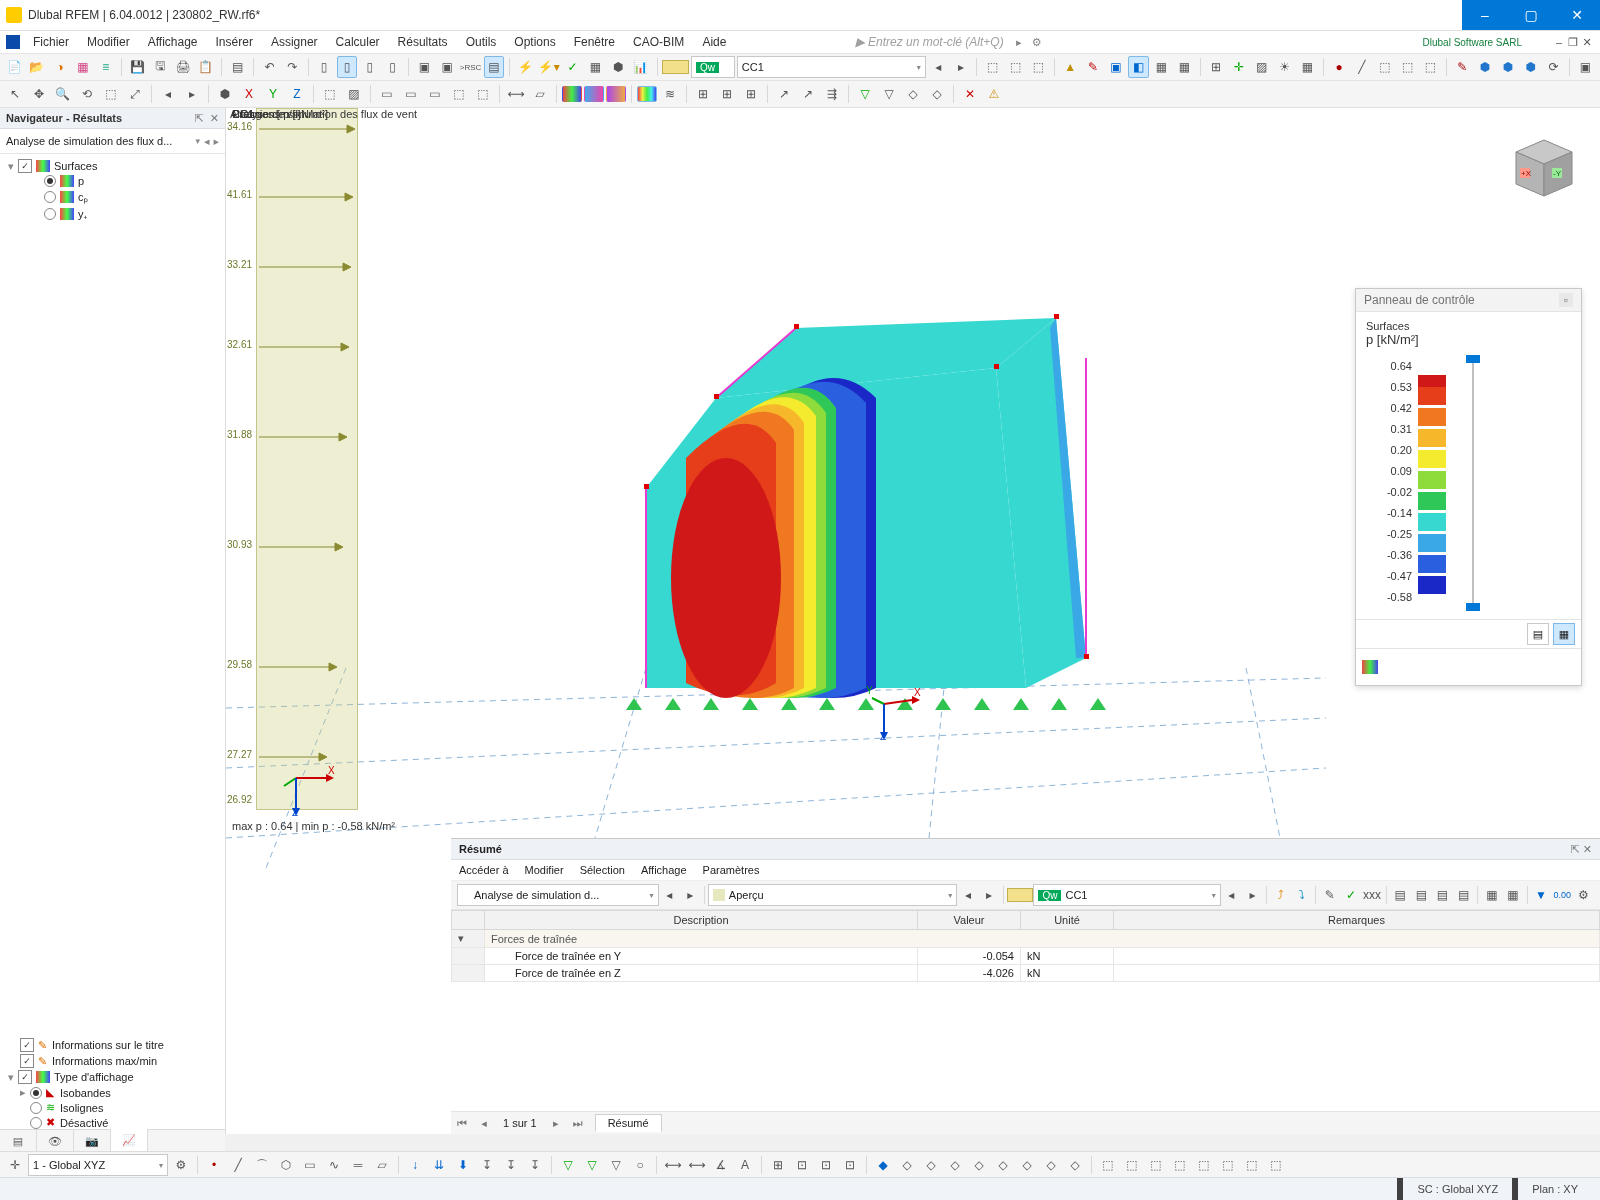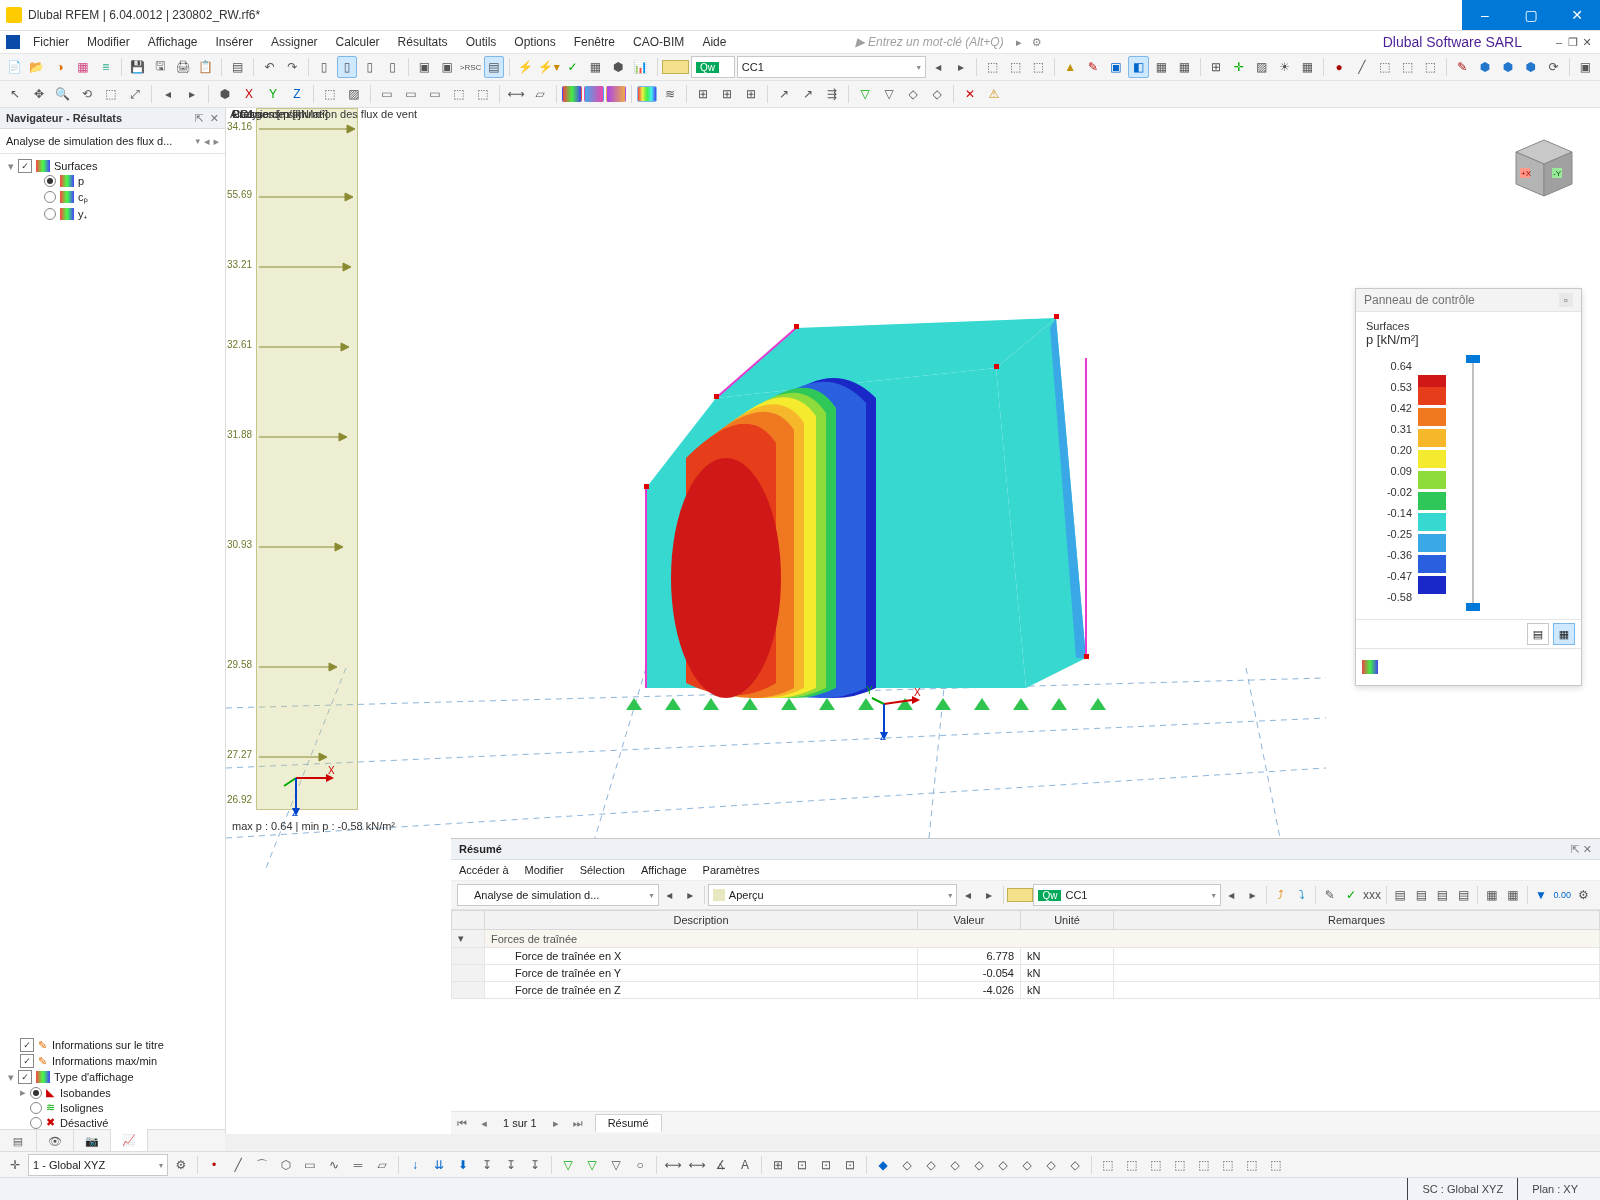--- a/index.html
+++ b/index.html
@@ -7,21 +7,21 @@
 .titlebar .icon{width:16px;height:16px;margin:0 6px;background:#ffcc00;border-radius:2px}
 .titlebar .title{flex:0 0 auto;font-size:12px;color:#333}
 .titlebar .spacer{flex:1}
 .winbtn{width:46px;height:30px;display:flex;align-items:center;justify-content:center;font-size:14px}
 .winbtn.min{background:#0078d7;color:#fff}
 .winbtn.max{background:#0078d7;color:#fff}
 .winbtn.close{background:#0078d7;color:#fff}
 .menubar{height:22px;background:#fff;display:flex;align-items:center;padding:0 6px;border-bottom:1px solid #e6e6e6}
 .menubar .mi{padding:2px 9px;font-size:12px;color:#333}
 .menubar .search{margin-left:120px;color:#a0a0a0;font-style:italic;font-size:12px}
-.menubar .brand{margin-left:auto;padding-right:30px;font-size:14px;color:#4c1d95}
+.menubar .brand{margin-left:auto;padding-right:30px;font-size:10px;color:#15803d}
 .menubar .mdibtn{width:14px;text-align:center;color:#555;font-size:11px}
 .toolbar{height:26px;background:#f5f5f5;display:flex;align-items:center;padding:0 4px;border-bottom:1px solid #e2e2e2;gap:2px}
 .tbtn{width:20px;height:20px;border:1px solid transparent;display:flex;align-items:center;justify-content:center;font-size:12px;color:#555;border-radius:2px}
 .tbtn.on{background:#cde8ff;border-color:#7eb8e8}
 .sep{width:1px;height:18px;background:#d8d8d8;margin:0 3px}
 .combo{height:20px;border:1px solid #c8c8c8;background:#fff;display:flex;align-items:center;padding:0 4px;font-size:11px;white-space:nowrap}
 .combo .tag{background:#00a859;color:#fff;padding:0 4px;margin-right:4px;font-size:10px}
 .combo .dd{margin-left:auto;color:#888;font-size:8px;padding-left:4px}
 .pill{width:26px;height:12px;background:#f2e08a;border:1px solid #c0b050}
 .body{display:flex;height:1026px}
@@ -68,21 +68,21 @@
 .resume .rhdr .x{margin-left:auto;color:#777;font-weight:normal}
 .resume .rmenu{height:20px;display:flex;align-items:center;padding:0 8px;gap:16px;border-bottom:1px solid #eee}
 .resume .rtool{height:28px;display:flex;align-items:center;padding:0 6px;border-bottom:1px solid #e4e4e4;background:#f5f5f5}
 .rtable{flex:1;overflow:auto}
 .rtable table{border-collapse:collapse;width:100%;font-size:11px}
 .rtable th{background:#f2f2f2;border:1px solid #d8d8d8;padding:3px 6px;font-weight:normal;color:#333}
 .rtable td{border:1px solid #e6e6e6;padding:2px 6px}
 .rtable .grp td{background:#f8f6ee;font-weight:normal;color:#555}
 .bottombar{position:absolute;left:0;right:0;bottom:22px;height:26px;background:#f5f5f5;border-top:1px solid #dcdcdc;display:flex;align-items:center;padding:0 4px;gap:2px}
 .statusbar{position:absolute;left:0;right:0;bottom:0;height:22px;background:#f0f4f8;border-top:1px solid #d8dde3;display:flex;align-items:center;padding:0 8px;font-size:11px;color:#444}
-.statusbar .cell{padding:0 14px;border-left:1px solid #404040;height:100%;display:flex;align-items:center}
+.statusbar .cell{padding:0 14px;border-left:6px solid #404040;height:100%;display:flex;align-items:center}
 .tabstrip{position:absolute;left:0;bottom:48px;height:22px;width:225px;background:#f5f5f5;border-top:1px solid #dcdcdc;display:flex;align-items:center}
 .tabstrip .t{width:36px;height:22px;display:flex;align-items:center;justify-content:center;border-right:1px solid #dcdcdc;color:#666}
 .pgnav{height:22px;display:flex;align-items:center;border-top:1px solid #e4e4e4;background:#f5f5f5}
 .pgnav .b{width:22px;text-align:center;color:#777}
 .pgnav .tab{padding:2px 12px;background:#fff;border:1px solid #d0d0d0;border-bottom-color:#fff;margin-left:6px}
 </style>
 </head>
 <body>
 
 <div class="titlebar">
@@ -335,21 +335,21 @@
           <line x1="0" y1="170" x2="1100" y2="100"></line>
           <line x1="120" y1="0" x2="40" y2="200"></line>
           <line x1="420" y1="0" x2="360" y2="200"></line>
           <line x1="720" y1="0" x2="700" y2="200"></line>
           <line x1="1020" y1="0" x2="1060" y2="200"></line>
         </g>
       </svg>
 
       <div class="pressure-bar">
         <div class="pb-tick" style="top:12px">34.16</div>
-        <div class="pb-tick" style="top:80px">55.69</div>
+        <div class="pb-tick" style="top:80px">41.61</div>
         <div class="pb-tick" style="top:150px">33.21</div>
         <div class="pb-tick" style="top:230px">32.61</div>
         <div class="pb-tick" style="top:320px">31.88</div>
         <div class="pb-tick" style="top:430px">30.93</div>
         <div class="pb-tick" style="top:550px">29.58</div>
         <div class="pb-tick" style="top:640px">27.27</div>
         <div class="pb-tick" style="top:685px">26.92</div>
 
         <svg style="position:absolute;inset:0" viewBox="0 0 100 700">
           <g stroke="#8a8a30" stroke-width="1" fill="#8a8a30">
@@ -616,27 +616,20 @@
               <th>Remarques</th>
             </tr>
           </thead>
           <tbody>
             <tr class="grp">
                 <td style="background:#f2f2f2">▾</td>
                 <td colspan="4">Forces de traînée</td>
               </tr>
             <tr>
                 <td style="background:#f2f2f2"></td>
-                <td style="padding-left:30px">Force de traînée en X</td>
-                <td style="text-align:right">6.778</td>
-                <td>kN</td>
-                <td></td>
-              </tr>
-            <tr>
-                <td style="background:#f2f2f2"></td>
                 <td style="padding-left:30px">Force de traînée en Y</td>
                 <td style="text-align:right">-0.054</td>
                 <td>kN</td>
                 <td></td>
               </tr>
             <tr>
                 <td style="background:#f2f2f2"></td>
                 <td style="padding-left:30px">Force de traînée en Z</td>
                 <td style="text-align:right">-4.026</td>
                 <td>kN</td>

